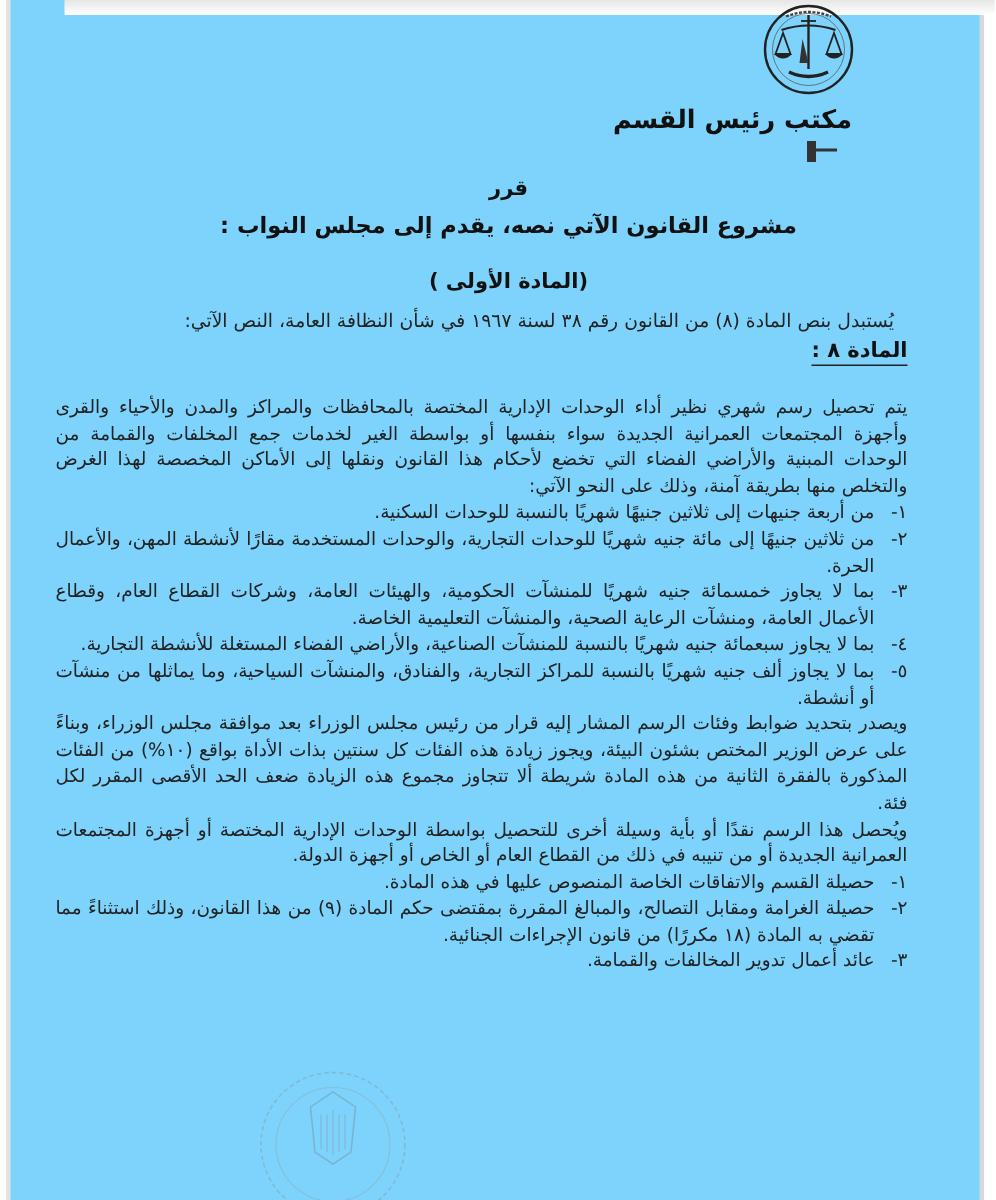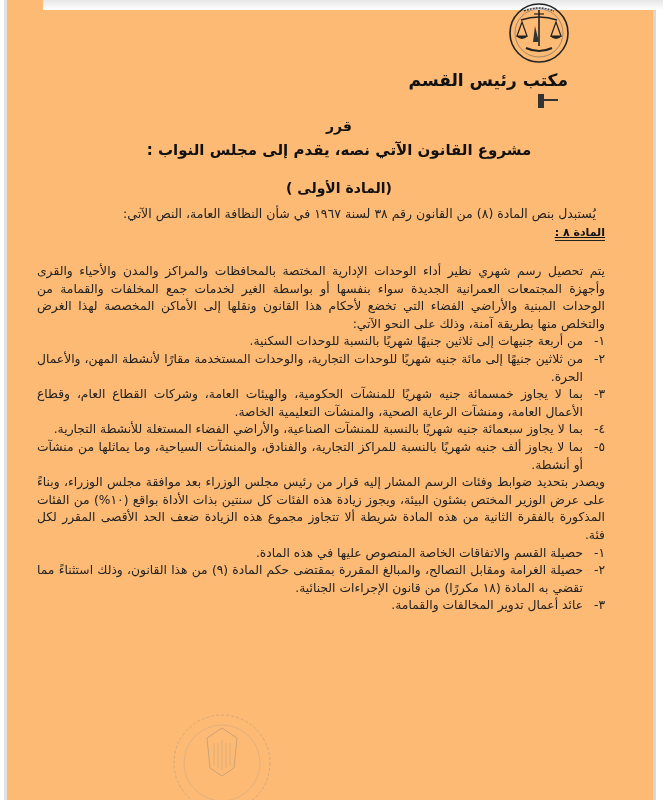--- a/index.html
+++ b/index.html
@@ -14,21 +14,21 @@
       position: relative;
       font-family: "DejaVu Sans", "Liberation Sans", sans-serif;
       color: #222;
     }
     .page {
       position: absolute;
       left: 4px;
       top: 0;
       width: 652px;
       height: 800px;
-      background: #fdba74;
+      background: #7dd3fc;
       border-left: 3px solid #e2e2e2;
       border-right: 3px solid #d8d8d8;
       box-sizing: border-box;
     }
     .top-shadow {
       position: absolute;
       left: 36px;
       top: 0;
       width: 620px;
       height: 10px;
@@ -101,27 +101,26 @@
       right: 57px;
       top: 206px;
       font-size: 12.5px;
       white-space: nowrap;
       color: #222;
     }
     .article8-head {
       position: absolute;
       right: 48px;
       top: 226px;
-      font-size: 11px;
+      font-size: 14px;
       font-weight: bold;
       color: #111;
       border-bottom: 1.5px solid #222;
       padding-bottom: 1px;
       white-space: nowrap;
-      text-decoration: underline;
     }
     .body-text {
       position: absolute;
       right: 48px;
       width: 568px;
       font-size: 12.3px;
       line-height: 17.6px;
       text-align: justify;
       text-align-last: right;
       color: #222;
@@ -201,20 +200,21 @@
     <div class="item">
       <span class="num">٤-</span>
       <span class="txt">بما لا يجاوز سبعمائة جنيه شهريًا بالنسبة للمنشآت الصناعية، والأراضي الفضاء المستغلة للأنشطة التجارية.</span>
     </div>
     <div class="item">
       <span class="num">٥-</span>
       <span class="txt">بما لا يجاوز ألف جنيه شهريًا بالنسبة للمراكز التجارية، والفنادق، والمنشآت السياحية، وما يماثلها من منشآت أو أنشطة.</span>
     </div>
 
     <p class="para">ويصدر بتحديد ضوابط وفئات الرسم المشار إليه قرار من رئيس مجلس الوزراء بعد موافقة مجلس الوزراء، وبناءً على عرض الوزير المختص بشئون البيئة، ويجوز زيادة هذه الفئات كل سنتين بذات الأداة بواقع (١٠%) من الفئات المذكورة بالفقرة الثانية من هذه المادة شريطة ألا تتجاوز مجموع هذه الزيادة ضعف الحد الأقصى المقرر لكل فئة.</p>
+    <p class="para">ويُحصل هذا الرسم نقدًا أو بأية وسيلة أخرى للتحصيل بواسطة الوحدات الإدارية المختصة أو أجهزة المجتمعات العمرانية الجديدة أو من تنيبه في ذلك من القطاع العام أو الخاص أو أجهزة الدولة.</p>
 
     <div class="item">
       <span class="num">١-</span>
       <span class="txt">حصيلة القسم والاتفاقات الخاصة المنصوص عليها في هذه المادة.</span>
     </div>
     <div class="item">
       <span class="num">٢-</span>
       <span class="txt">حصيلة الغرامة ومقابل التصالح، والمبالغ المقررة بمقتضى حكم المادة (٩) من هذا القانون، وذلك استثناءً مما تقضي به المادة (١٨ مكررًا) من قانون الإجراءات الجنائية.</span>
     </div>
     <div class="item">

